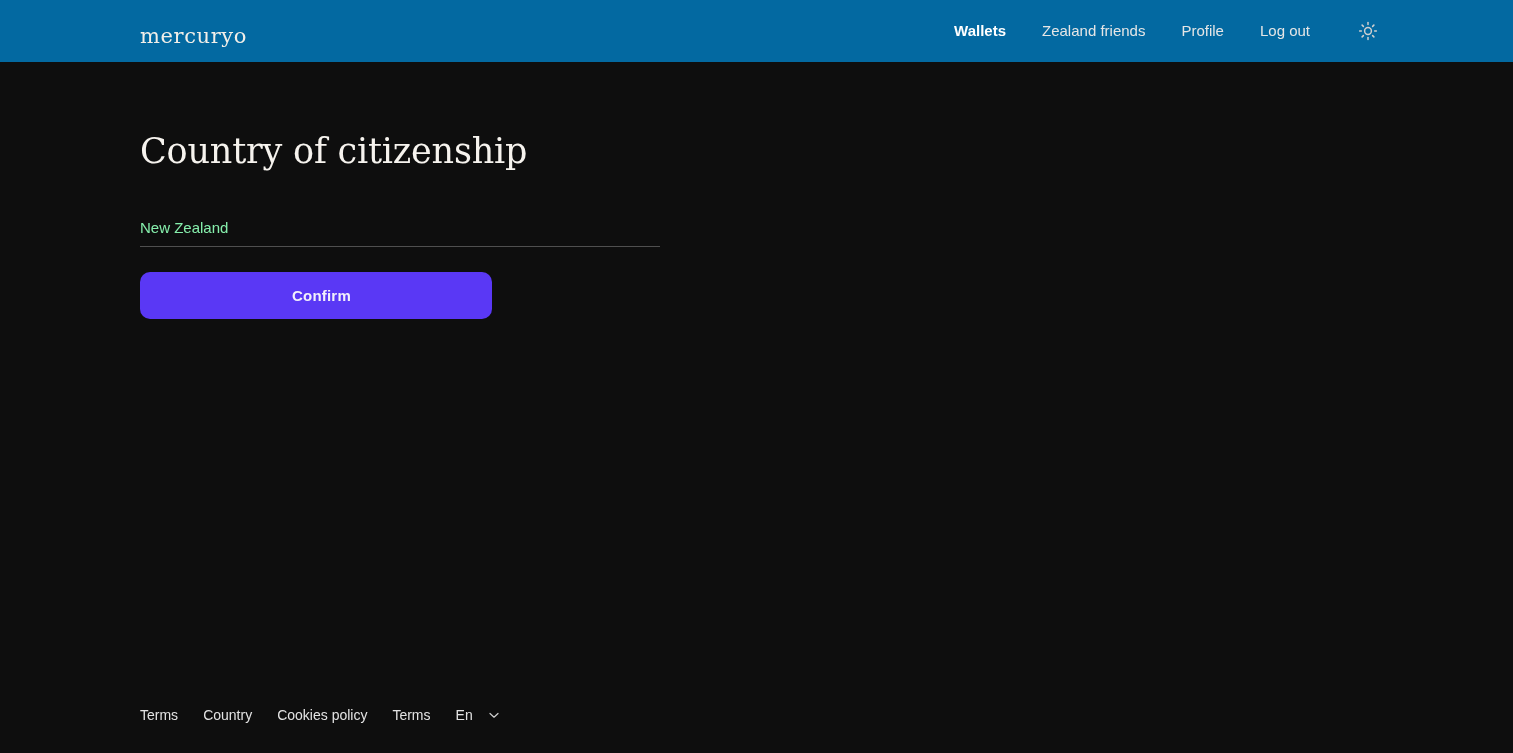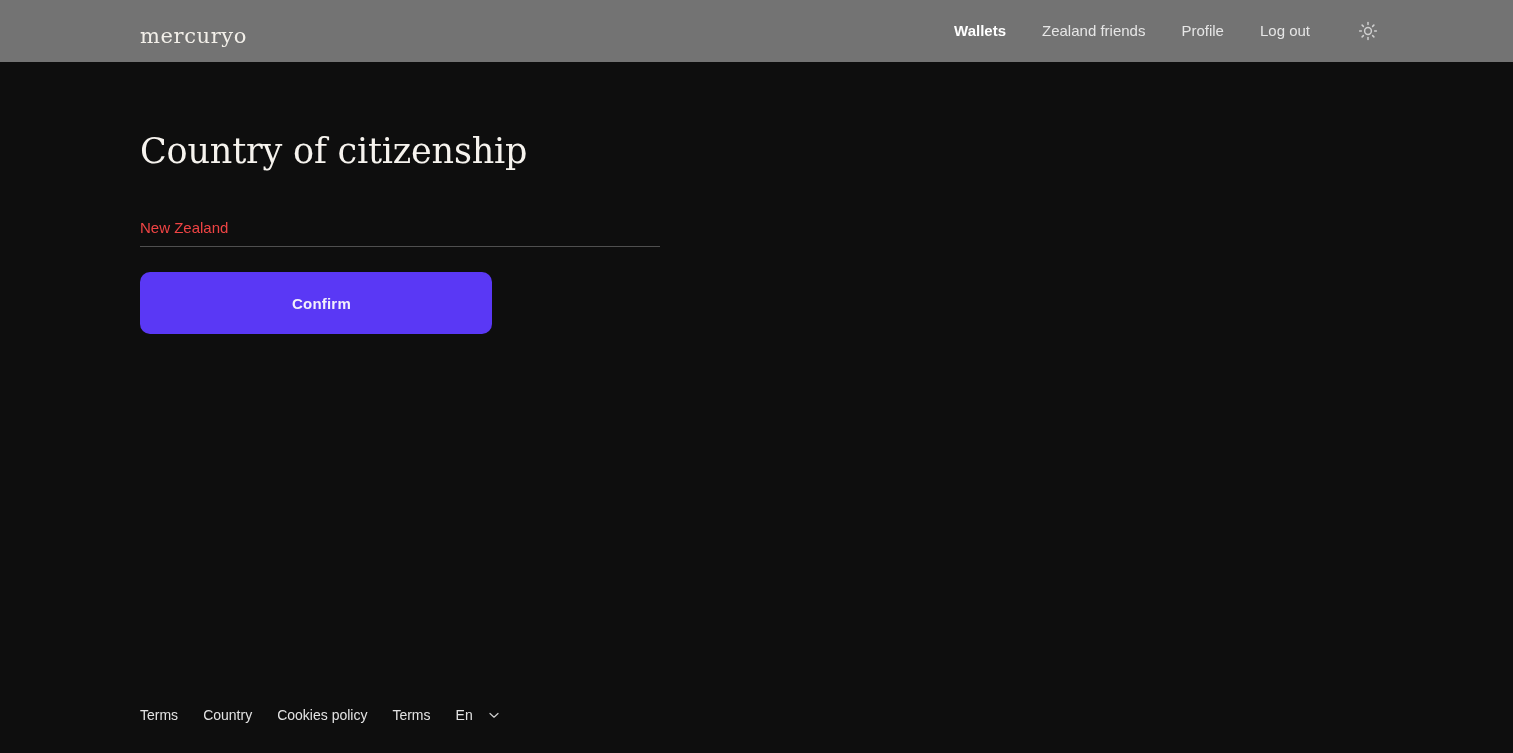--- a/index.html
+++ b/index.html
@@ -17,21 +17,21 @@
     position: relative;
   }
 
   
   .header {
     position: absolute;
     top: 0;
     left: 0;
     width: 1513px;
     height: 62px;
-    background: #737373;
+    background: #0369a1;
     display: flex;
     align-items: center;
   }
 
   .logo {
     position: absolute;
     left: 140px;
     top: 23px;
     font-family: "DejaVu Serif", "Liberation Serif", serif;
     font-size: 21px;
@@ -100,33 +100,33 @@
   }
 
   .country-input {
     display: block;
     width: 520px;
     height: 30px;
     background: transparent;
     border: none;
     border-bottom: 1px solid #4f4f4f;
     outline: none;
-    color: #ef4444;
+    color: #86efac;
     font-family: "Liberation Sans", sans-serif;
     font-size: 15px;
     line-height: 20px;
     padding: 0 0 8px 0;
     cursor: pointer;
   }
   .country-input::placeholder { color: #6d6d6d; }
 
   .confirm-button {
     margin-top: 25px;
     width: 352px;
-    height: 62px;
+    height: 47px;
     background: #5a38f5;
     border: none;
     border-radius: 10px;
     color: #f2f0fb;
     font-family: "Liberation Sans", sans-serif;
     font-size: 15px;
     font-weight: bold;
     letter-spacing: 0.2px;
     cursor: pointer;
     display: block;

